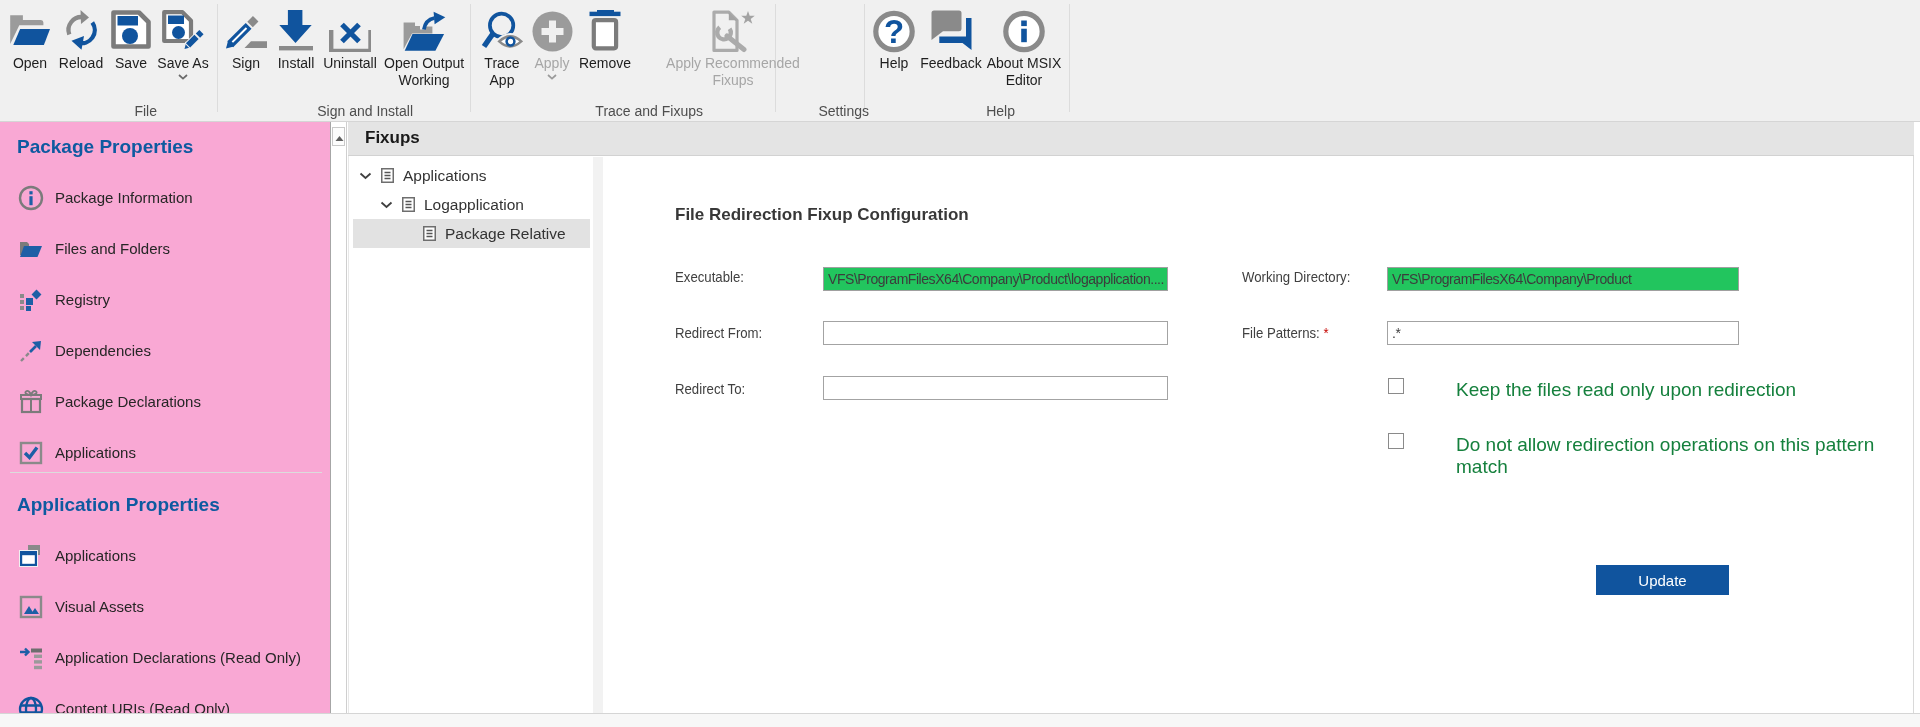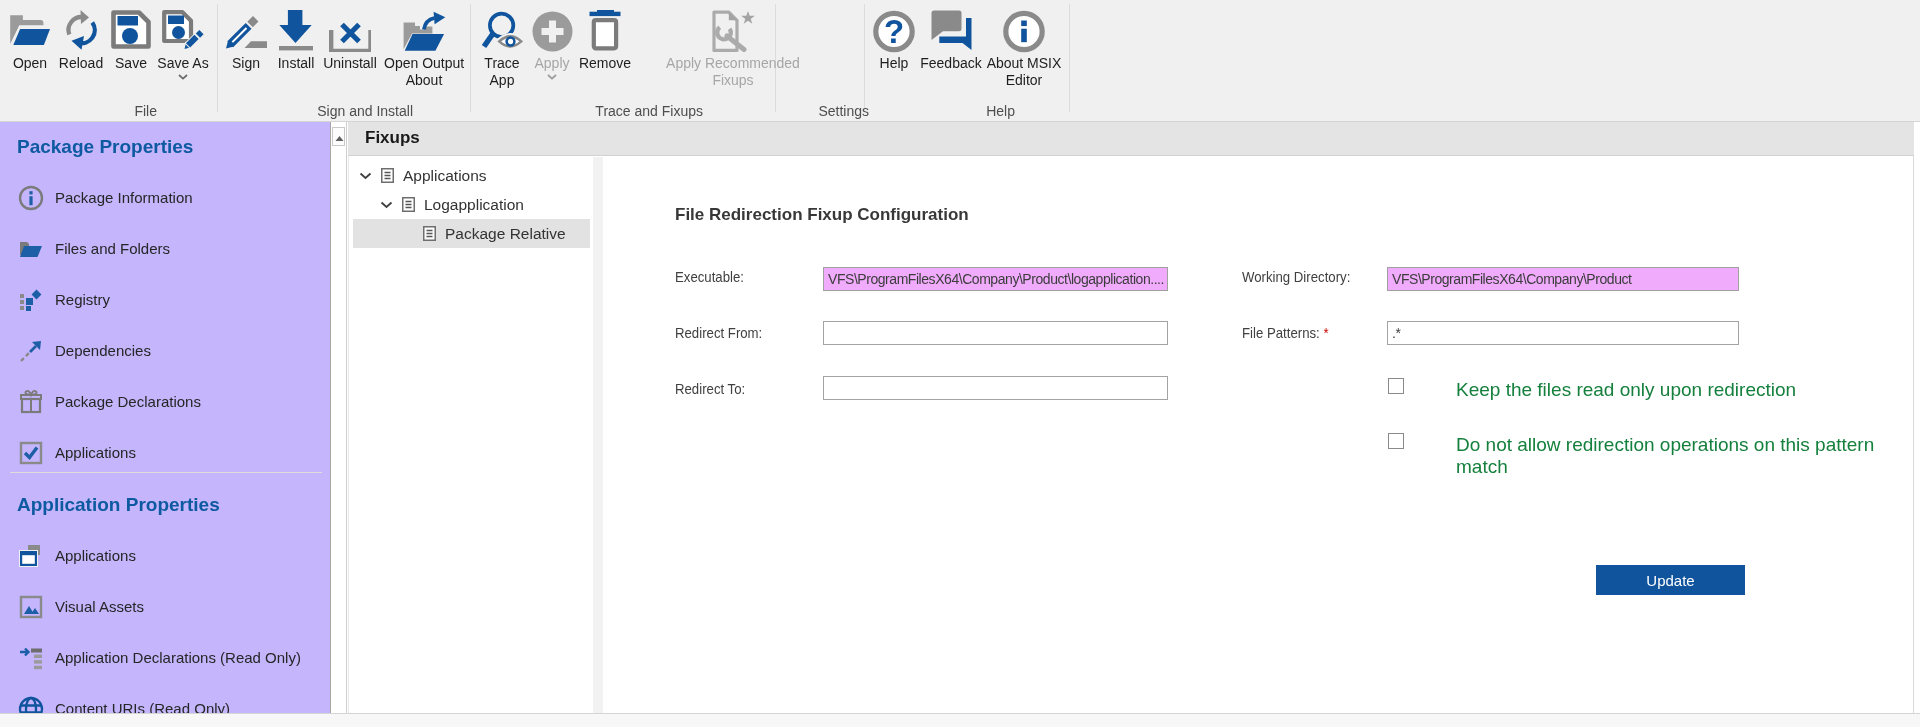--- a/index.html
+++ b/index.html
@@ -7,21 +7,21 @@
   font-family:"Liberation Sans", sans-serif; }
 #ribbon { position:absolute; left:0; top:0; width:1920px; height:122px;
   background:#f0f0f0; border-bottom:1px solid #d5d5d5; }
 .rsep { position:absolute; top:4px; height:108px; width:1px; background:#dcdcdc; }
 .glabel { position:absolute; top:103px; font-size:14px; color:#4e4e4e; text-align:right; }
 .ritem { position:absolute; top:10px; text-align:center; color:#1e1e1e; font-size:14px; }
 .ritem .ic { height:45px; display:flex; align-items:flex-start; justify-content:center; }
 .ritem .lb { line-height:17px; white-space:pre; }
 .ritem.dis { color:#a6a6a6; }
 .chev { margin-top:2px; line-height:0; }
-#sidebar { position:absolute; left:0; top:122px; width:330px; height:591px; background:#c4b5fd; overflow:hidden; }
+#sidebar { position:absolute; left:0; top:122px; width:330px; height:591px; background:#f9a8d4; overflow:hidden; }
 .shead { position:absolute; left:17px; font-size:19px; font-weight:bold; color:#0e5aa0; }
 .sitem { position:absolute; left:0; width:330px; height:40px; }
 .sitem .sic { position:absolute; left:18px; top:0px; width:26px; height:26px; }
 .sitem .stx { position:absolute; left:55px; top:4px; font-size:15px; color:#262626; }
 #sscroll { position:absolute; left:330px; top:122px; width:17px; height:591px; background:#fff;
   border-left:1px solid #a6a6a6; border-right:1px solid #cfcfcf; }
 #sscroll .up { position:absolute; left:1px; top:5px; width:13px; height:19px; background:#fdfdfd;
   border:1px solid #c9c9c9; }
 #fixhead { position:absolute; left:348px; top:122px; width:1566px; height:34px; background:#e4e4e4;
   border-bottom:1px solid #d2d2d2; }
@@ -29,24 +29,24 @@
 #content { position:absolute; left:348px; top:156px; width:1566px; height:557px; background:#fff;
   border-right:1px solid #d9d9d9; border-left:1px solid #e8e8e8; }
 #treediv { position:absolute; left:593px; top:157px; width:10px; height:556px; background:#f2f2f2; }
 .trow { position:absolute; left:4px; height:29px; display:flex; align-items:center; font-size:15.5px; color:#333; }
 .tsel { position:absolute; left:4px; top:63px; width:237px; height:29px; background:#e2e2e2; }
 #bottombar { position:absolute; left:0; top:713px; width:1920px; height:14px; background:#f7f7f7;
   border-top:1px solid #d5d5d5; }
 .flabel { position:absolute; font-size:15px; color:#404040; transform:scaleX(0.88); transform-origin:0 50%; }
 .finput { position:absolute; width:345px; height:24px; border:1px solid #a3a3a3; background:#fff;
   font-size:14px; letter-spacing:-0.45px; color:#3c3c3c; padding:2px 4px; display:flex; align-items:center; overflow:hidden; white-space:nowrap; }
-.finput.ro { background:#f0abfc; border-color:#a0a0a0; }
+.finput.ro { background:#22c55e; border-color:#a0a0a0; }
 .cbox { position:absolute; width:16px; height:16px; border:1px solid #8a8a8a; background:#fff; }
 .clabel { position:absolute; font-size:19px; color:#15803d;margin-left:48px; }
-#updbtn { position:absolute; left:1596px; top:565px; width:149px; height:30px; background:#10549e;
+#updbtn { position:absolute; left:1596px; top:565px; width:133px; height:30px; background:#10549e;
   color:#fff; font-size:15px; display:flex; align-items:center; justify-content:center; }
 </style>
 </head>
 <body>
 <div id="ribbon">
 <div class="rsep" style="left:217px"></div>
 <div class="rsep" style="left:470px"></div>
 <div class="rsep" style="left:775px"></div>
 <div class="rsep" style="left:864px"></div>
 <div class="rsep" style="left:1069px"></div>
@@ -148,21 +148,21 @@
 <div class="ritem" style="left:384px;width:80px">
       <div class="ic">
 <svg width="43" height="41" viewBox="0 0 43 41" style="margin-top:1px">
           <path d="M0.6 11.6 H12 V15 H17 V18.5 H21.5 V15.5 H29.4 V22.5 L9 22.5 L0.6 38.3 Z" fill="#9b9b9b"></path>
           <path d="M9.5 23 H41.1 L32.4 39.7 H1.7 Z" fill="#10549e"></path>
           <path d="M20.9 18.5 C 22 11 26.5 8 31.5 7" fill="none" stroke="#10549e" stroke-width="3.8"></path>
           <path d="M30.6 0.7 L42.3 6.3 L31.6 13.3 Z" fill="#10549e"></path>
         </svg>
 </div>
       <div class="lb">Open Output
-About</div>
+Working</div>
     </div>
 
 <div class="ritem" style="left:477px;width:50px">
       <div class="ic">
 <svg width="42" height="40" viewBox="0 0 42 40" style="margin-top:1px">
           <circle cx="20.6" cy="14.4" r="11.7" fill="none" stroke="#10549e" stroke-width="3.7"></circle>
           <path d="M12.2 22.3 L3 35.5" stroke="#10549e" stroke-width="5.4"></path>
           <path d="M18.2 30.4 Q29.2 20.4 40.2 30.4 Q29.2 40.4 18.2 30.4 Z" fill="#fff" stroke="#f0f0f0" stroke-width="6.5"></path>
           <path d="M18.2 30.4 Q29.2 20.4 40.2 30.4 Q29.2 40.4 18.2 30.4 Z" fill="#fff" stroke="#8a8a8a" stroke-width="2.5"></path>
           <circle cx="29.5" cy="30.5" r="3.9" fill="#fff" stroke="#10549e" stroke-width="2.5"></circle>

